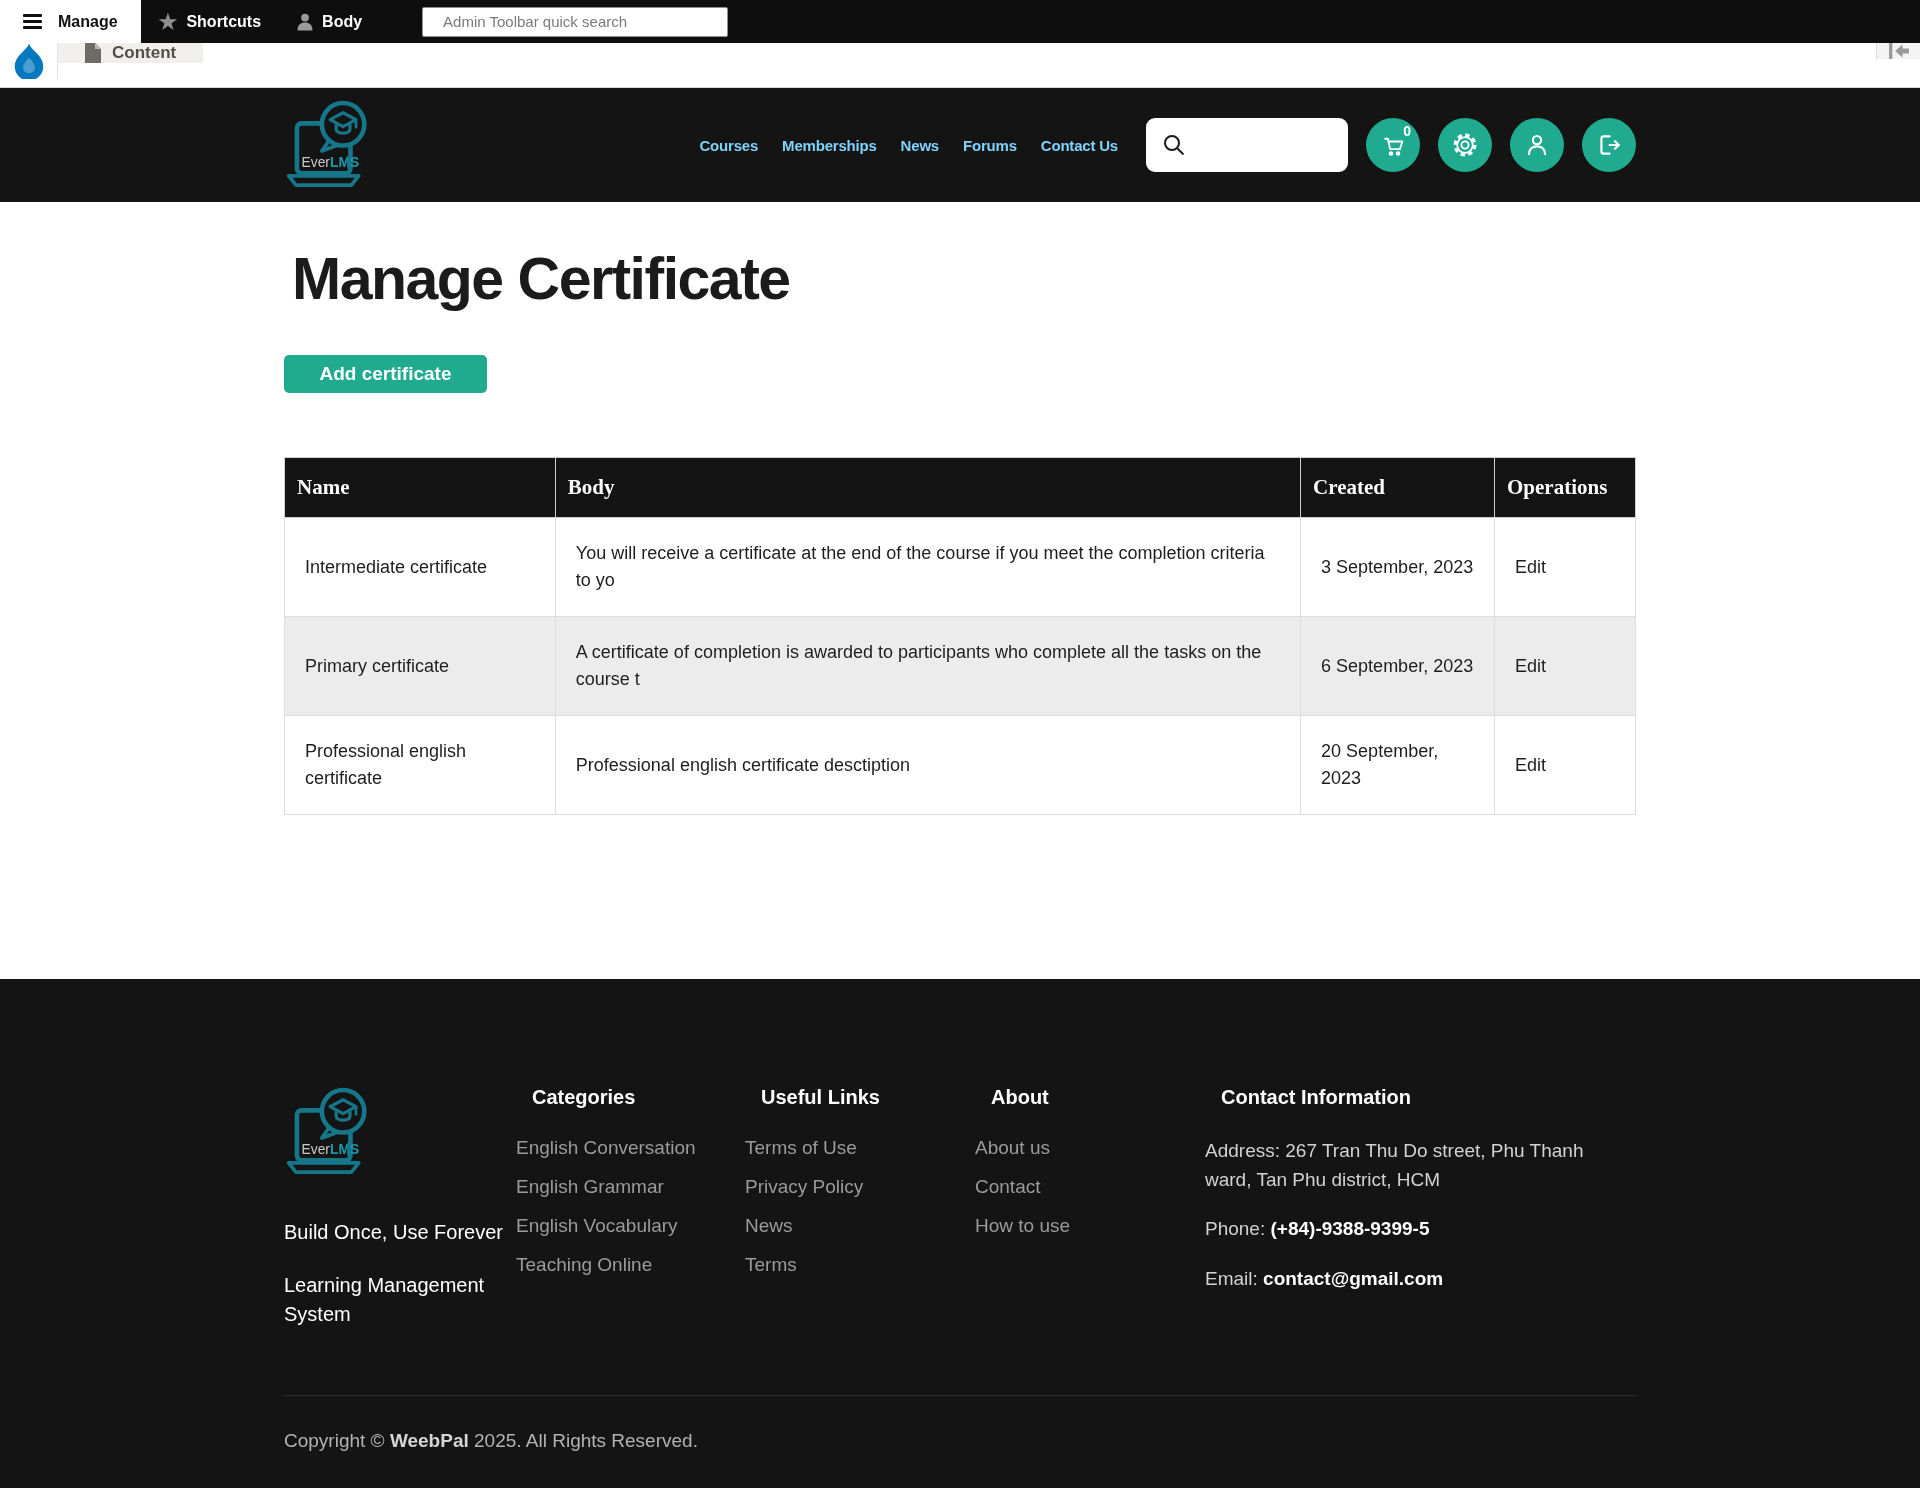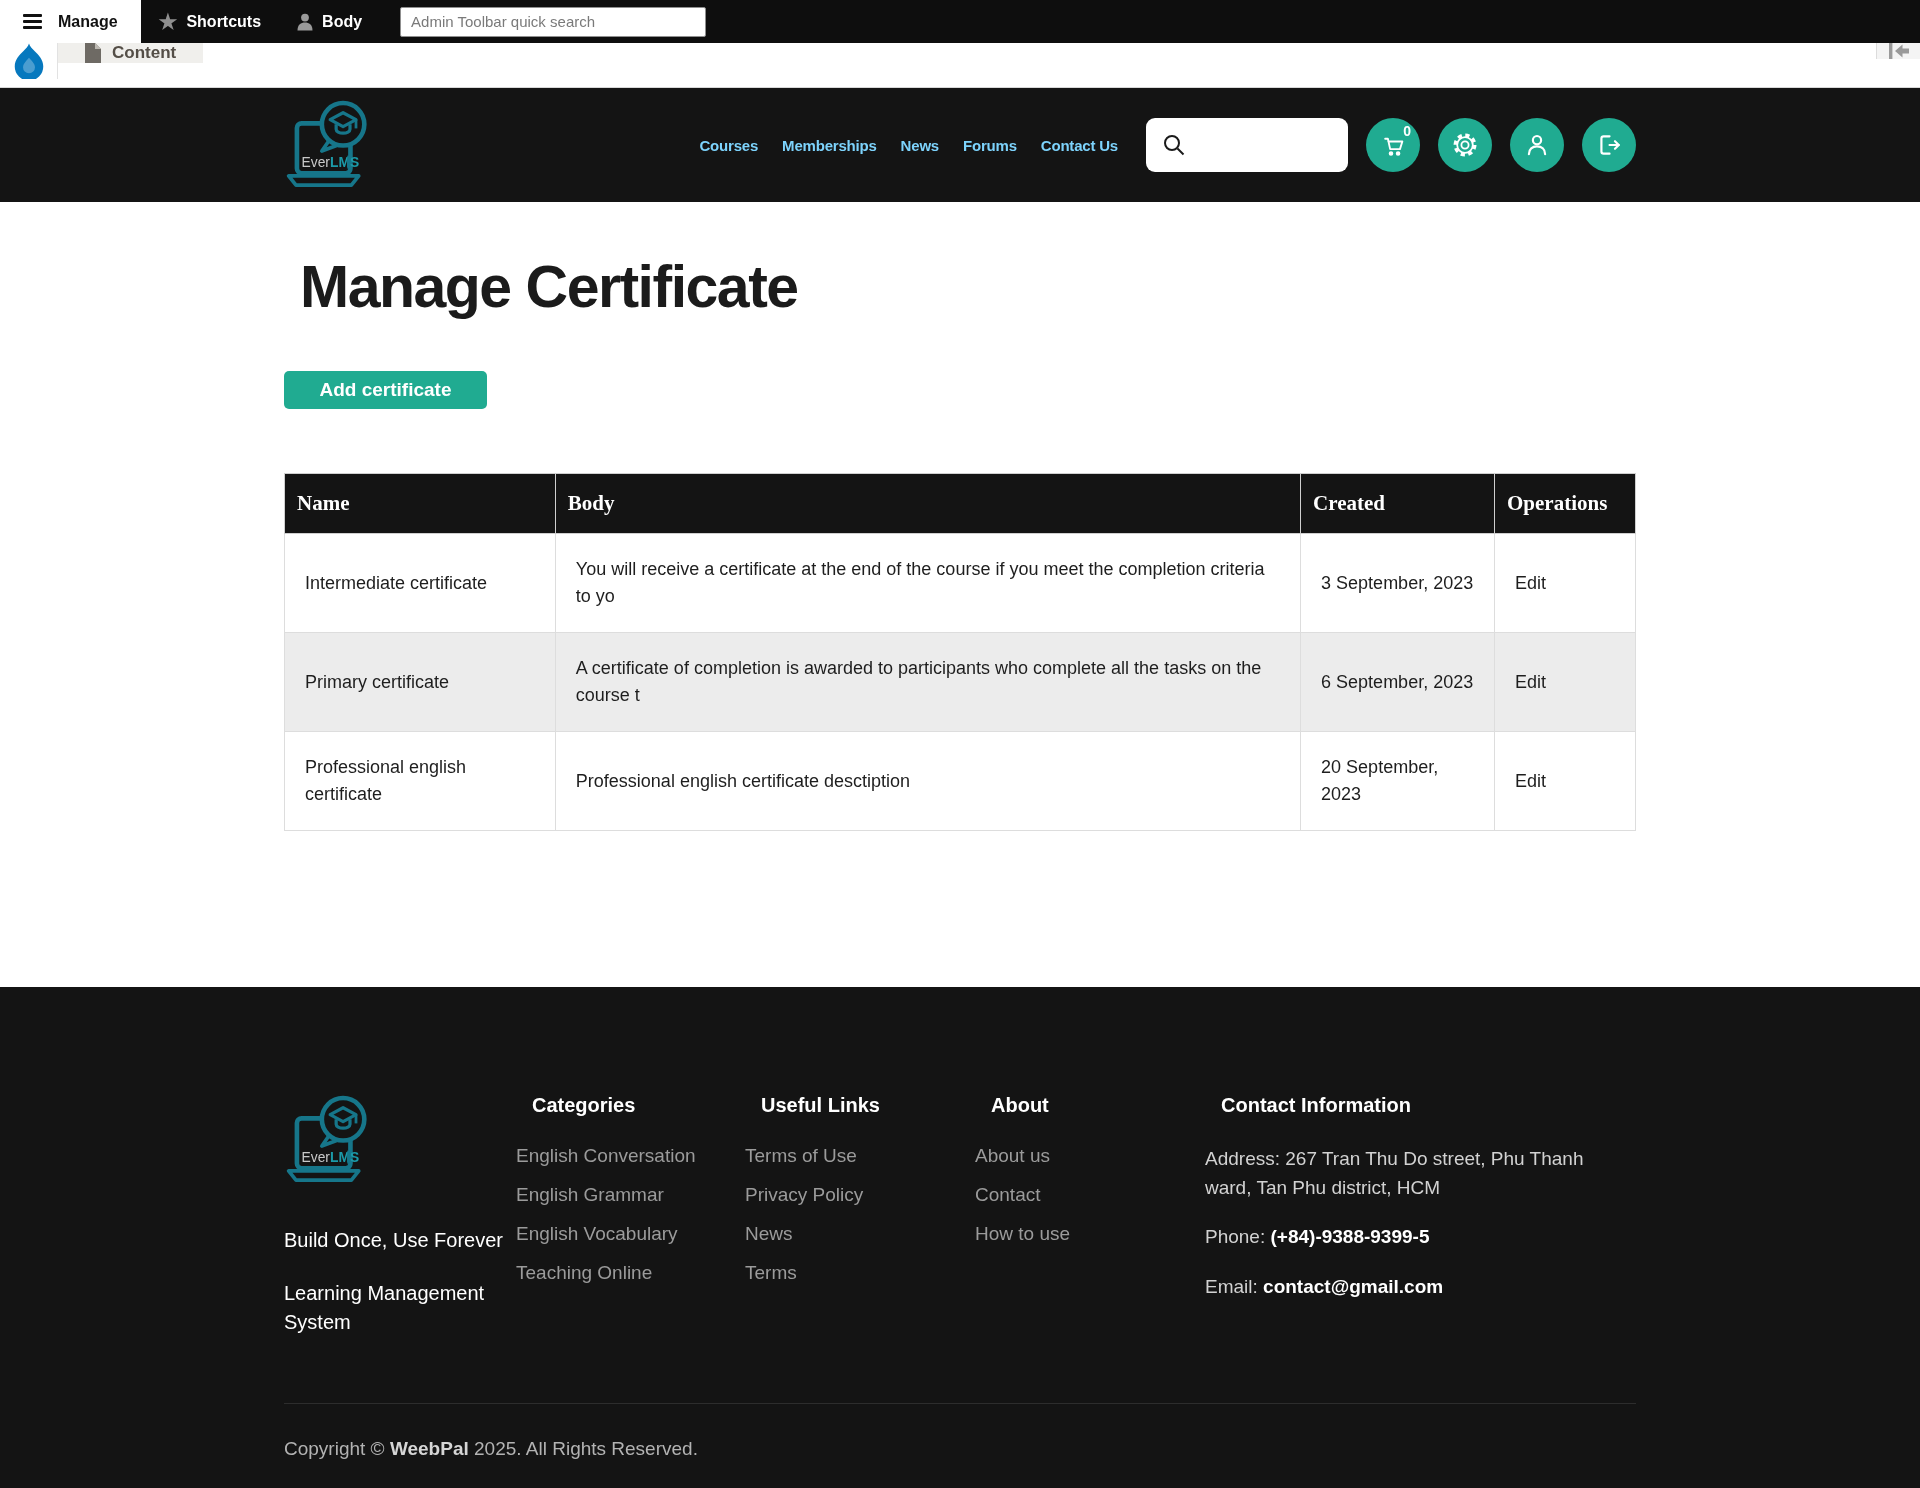--- a/index.html
+++ b/index.html
@@ -13,22 +13,22 @@
 
   
   .admin-bar { height:43px; background:#0e0e0e; display:flex; align-items:stretch; }
   .manage-tab { background:#ffffff; color:#111; display:flex; align-items:center; gap:16px;
     padding:0 23px; font-weight:bold; font-size:16px; cursor:pointer; }
   .hamburger { display:flex; flex-direction:column; gap:3px; width:19px; }
   .hamburger i { display:block; height:3px; background:#111; border-radius:1px; }
   .tb-item { display:flex; align-items:center; gap:9px; padding:0 18px; color:#fff;
     font-weight:bold; font-size:16px; cursor:pointer; }
   .star-icon { color:#8f8f8f; font-size:21px; line-height:1; }
-  .admin-search { margin-left:20px; align-self:center; width:306px; height:30px;
-    border:1px solid #8f8f8f; border-radius:2px; padding:0 10px; font-size:15px;
+  .admin-search { margin-left:42px; align-self:center; width:306px; height:30px;
+    border:1px solid #8f8f8f; border-radius:2px; padding:0 20px; font-size:15px;
     color:#ec4899; font-family:inherit; }
   .admin-search::placeholder { color:#7a7a7a; }
 
   
   .admin-tray { height:45px; background:#ffffff; display:flex; align-items:flex-start;
     border-bottom:1px solid #d8d8d8; }
   .drupal-cell { width:58px; display:flex; align-items:center; justify-content:center;
     border-right:1px solid #e2e2e2; cursor:pointer; }
   .content-tab { display:flex; align-items:center; gap:11px; padding:0 27px;
     background:#f0efec; color:#544e47; font-weight:bold; font-size:17px; cursor:pointer; }
@@ -46,21 +46,21 @@
     border-radius:9px; display:flex; align-items:center; padding-left:17px; cursor:text; }
   .icon-btns { display:flex; gap:18px; margin-left:18px; }
   .circle-btn { width:54px; height:54px; border-radius:50%; background:#20ab91;
     display:flex; align-items:center; justify-content:center; position:relative;
     border:none; cursor:pointer; padding:0; }
   .cart-badge { position:absolute; top:6px; right:9px; color:#fff; font-size:14px;
     font-weight:bold; line-height:1; }
 
   
   .main { min-height:769px; padding-bottom:40px; background:#fff; }
-  .page-title { margin:16px; padding-top:35px; font-size:59px; font-weight:bold;
+  .page-title { margin:8px; padding-top:35px; font-size:59px; font-weight:bold;
     color:#1b1b1b; letter-spacing:-1.5px; }
   .add-btn { margin-top:34px; width:203px; height:38px; background:#20ab91; color:#fff;
     font-size:19px; font-weight:bold; border:none; border-radius:5px;
     font-family:inherit; cursor:pointer; }
   .cert-table { margin-top:64px; width:100%; border-collapse:collapse; font-size:18px; }
   .cert-table th { background:#141414; color:#fff; font-family:"Liberation Serif", serif;
     font-size:21px; font-weight:bold; text-align:left; padding:17px 12px;
     border:1px solid #cfcfcf; }
   .cert-table td { border:1px solid #dddddd; padding:22px 20px; color:#1e1e1e;
     line-height:1.5; vertical-align:middle; }

